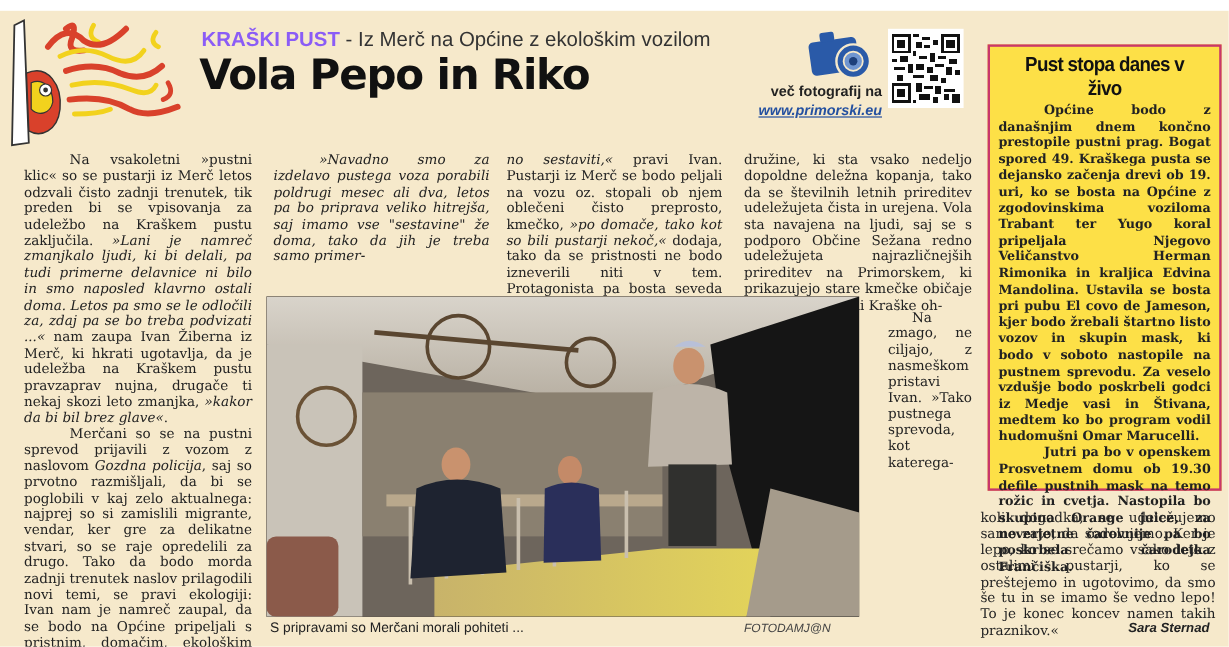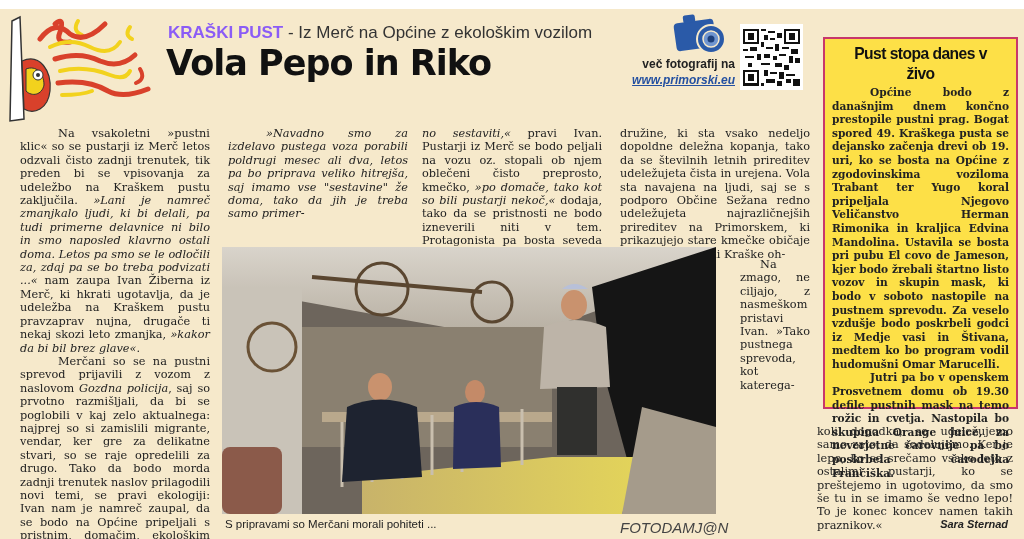--- a/index.html
+++ b/index.html
@@ -3,40 +3,40 @@
 <meta charset="utf-8">
 <style>
   * { box-sizing: border-box; margin: 0; padding: 0; }
   html, body { width: 1024px; height: 539px; overflow: hidden; background: #ffffff; }
   body { position: relative; font-family: "DejaVu Serif", "Liberation Serif", serif; color: #222; }
   .page { position: absolute; left: 0; top: 9px; width: 1024px; height: 530px; background: #f6e9cb; }
   .logo { position: absolute; left: 0; top: 0; width: 165px; height: 118px; }
   .kicker { position: absolute; left: 168px; top: 14px; font-family: "Liberation Sans", sans-serif; font-size: 17px; color: #333; white-space: nowrap; }
   .kicker b { color: #8b5cf6; font-weight: 700; }
   .headline { position: absolute; left: 166px; top: 34px; font-family: "DejaVu Sans", sans-serif; font-weight: 700; font-size: 35px; line-height: 40px; color: #111; letter-spacing: -1px; text-align: right; }
-  .photos-promo { position: absolute; left: 640px; top: 2px; width: 95px; height: 80px; text-align: right; font-family: "Liberation Sans", sans-serif; }
+  .photos-promo { position: absolute; left: 640px; top: 14px; width: 95px; height: 80px; text-align: right; font-family: "Liberation Sans", sans-serif; }
   .camera { position: absolute; right: 6px; top: 0; width: 56px; height: 44px; }
   .promo-text { position: absolute; right: 0; top: 46px; font-size: 12px; font-weight: 700; color: #222; white-space: nowrap; }
   .promo-link { position: absolute; right: 0; top: 62px; font-size: 12px; font-weight: 700; font-style: italic; color: #2450a0; text-decoration: underline; white-space: nowrap; }
   .qr { position: absolute; left: 740px; top: 15px; width: 63px; height: 66px; background: #fff; padding: 3px; }
   .qr svg { width: 100%; height: 100%; }
   .col { position: absolute; font-size: 11.3px; line-height: 13.4px; text-align: justify; color: #222; }
   .col p { margin: 0; }
   .col .ind { text-indent: 38px; }
   .col i { font-style: italic; }
   .c1 { left: 20px; top: 118px; width: 190px; }
   .c2 { left: 228px; top: 118px; width: 180px; }
   .c3 { left: 422px; top: 118px; width: 180px; }
   .c4 { left: 620px; top: 118px; width: 190px; }
   .c4b { left: 740px; top: 249px; width: 70px; font-size: 11.3px; line-height: 13.4px; }
   .c5 { left: 817px; top: 416px; width: 196px; }
   .photo { position: absolute; left: 222px; top: 238px; width: 494px; height: 267px; background: #3a3530; overflow: hidden; }
   .photo svg { width: 100%; height: 100%; display: block; }
   .caption { position: absolute; left: 225px; top: 509px; font-family: "Liberation Sans", sans-serif; font-size: 11.5px; color: #222; }
-  .credit { position: absolute; left: 620px; top: 510px; font-family: "Liberation Sans", sans-serif; font-size: 15px; font-style: italic; color: #444; text-align: right; }
+  .credit { position: absolute; left: 620px; top: 510px; font-family: "Liberation Sans", sans-serif; font-size: 10px; font-style: italic; color: #444; text-align: right; }
   .sidebox { position: absolute; left: 823px; top: 28px; width: 195px; height: 372px; background: #fde047; border: 2px solid #c8376b; padding: 5px 7px; }
   .sidebox h2 { font-family: "Liberation Sans", sans-serif; font-weight: 700; font-size: 17px; line-height: 20px; color: #111; text-align: center; letter-spacing: -0.6px; transform: scaleX(0.92); transform-origin: center; margin-bottom: 2px; }
   .sidebox p { font-size: 10.6px; line-height: 13.6px; font-weight: 700; text-align: justify; color: #222; }
   .sidebox p.ind { text-indent: 38px; }
   .signature { position: absolute; right: 16px; top: 509px; font-family: "Liberation Sans", sans-serif; font-size: 11px; font-weight: 700; font-style: italic; color: #222; }
 </style>
 </head>
 <body>
 
 <div class="page">

